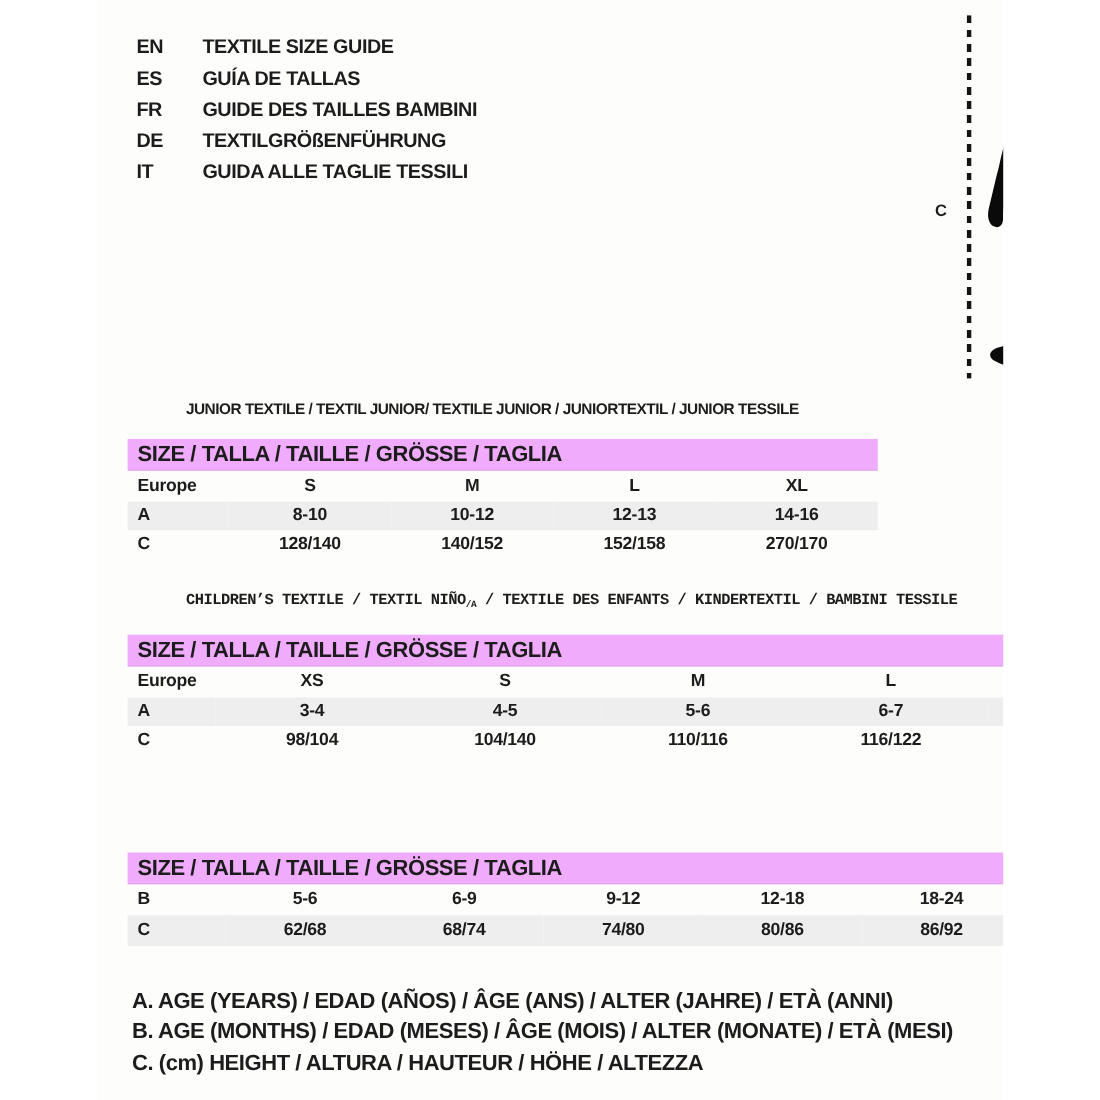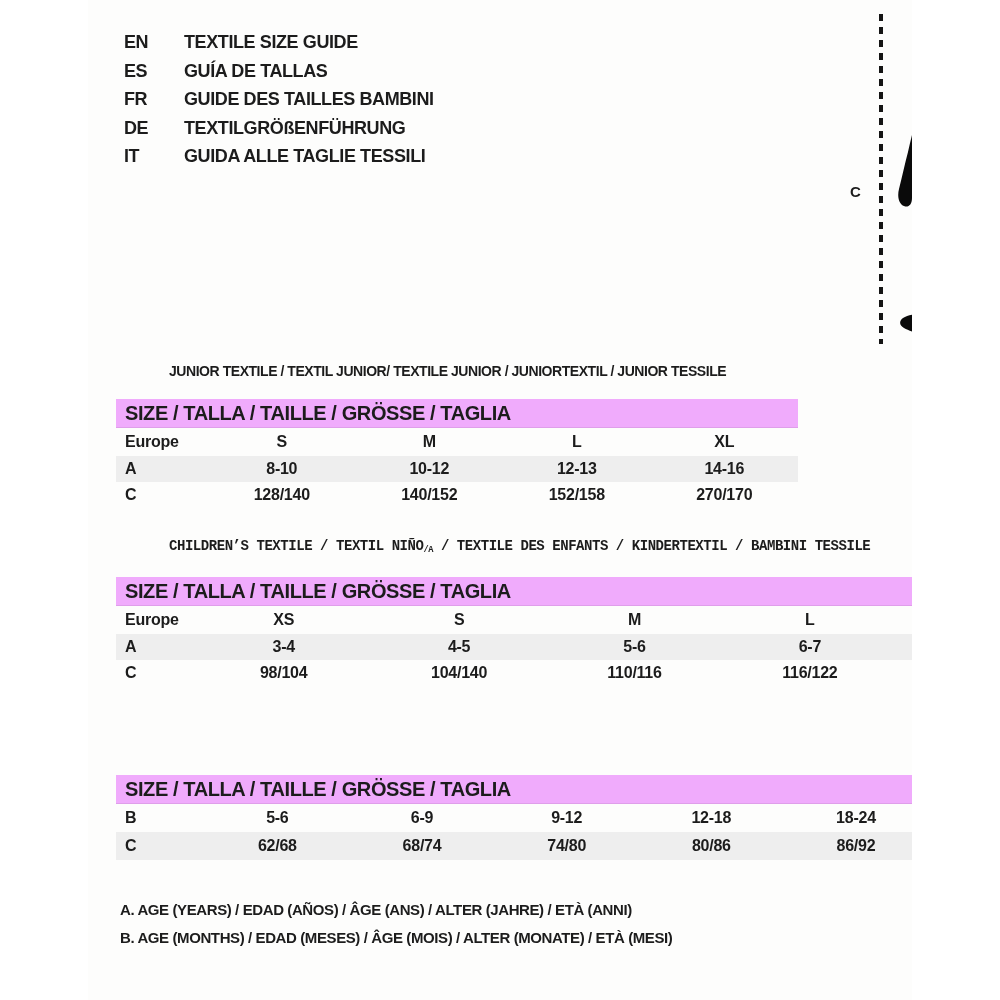--- a/index.html
+++ b/index.html
@@ -34,21 +34,21 @@
   .size-table table{
     border-collapse:collapse;table-layout:fixed;width:100%;
     font-size:16px;letter-spacing:-0.25px;font-weight:700;
   }
   .size-table td{padding:0;text-align:center;vertical-align:middle;}
   .size-table td.lbl{text-align:left;padding-left:9px;}
   .size-table tr{height:26px;}
   .size-table tr.first{height:28px;}
   .size-table tr.alt{background:#eeeeee;}
 
-  .footnote{font-size:15px;letter-spacing:-0.4px;line-height:28.4px;white-space:nowrap;}
+  .footnote{font-size:20px;letter-spacing:-0.4px;line-height:28.4px;white-space:nowrap;}
 </style>
 </head>
 <body>
 
 <div class="canvas">
 
   <div class="abs" style="left:36px;top:28px;">
     <div class="lang-row">
       <span class="lang-code">EN</span>
       <span class="lang-label">TEXTILE SIZE GUIDE</span>
@@ -231,15 +231,16 @@
         <td>86/92</td>
         <td>92/70</td>
       </tr>
       </tbody>
     </table>
   </div>
 
   <div class="abs" style="left:32px;top:896px;">
     <div class="footnote">A. AGE (YEARS) / EDAD (AÑOS) / ÂGE (ANS) / ALTER (JAHRE) / ETÀ (ANNI)</div>
     <div class="footnote">B. AGE (MONTHS) / EDAD (MESES) / ÂGE (MOIS) / ALTER (MONATE) / ETÀ (MESI)</div>
+    <div class="footnote">C. (cm) HEIGHT / ALTURA / HAUTEUR / HÖHE / ALTEZZA</div>
   </div>
 
 </div>
 
 </body></html>

